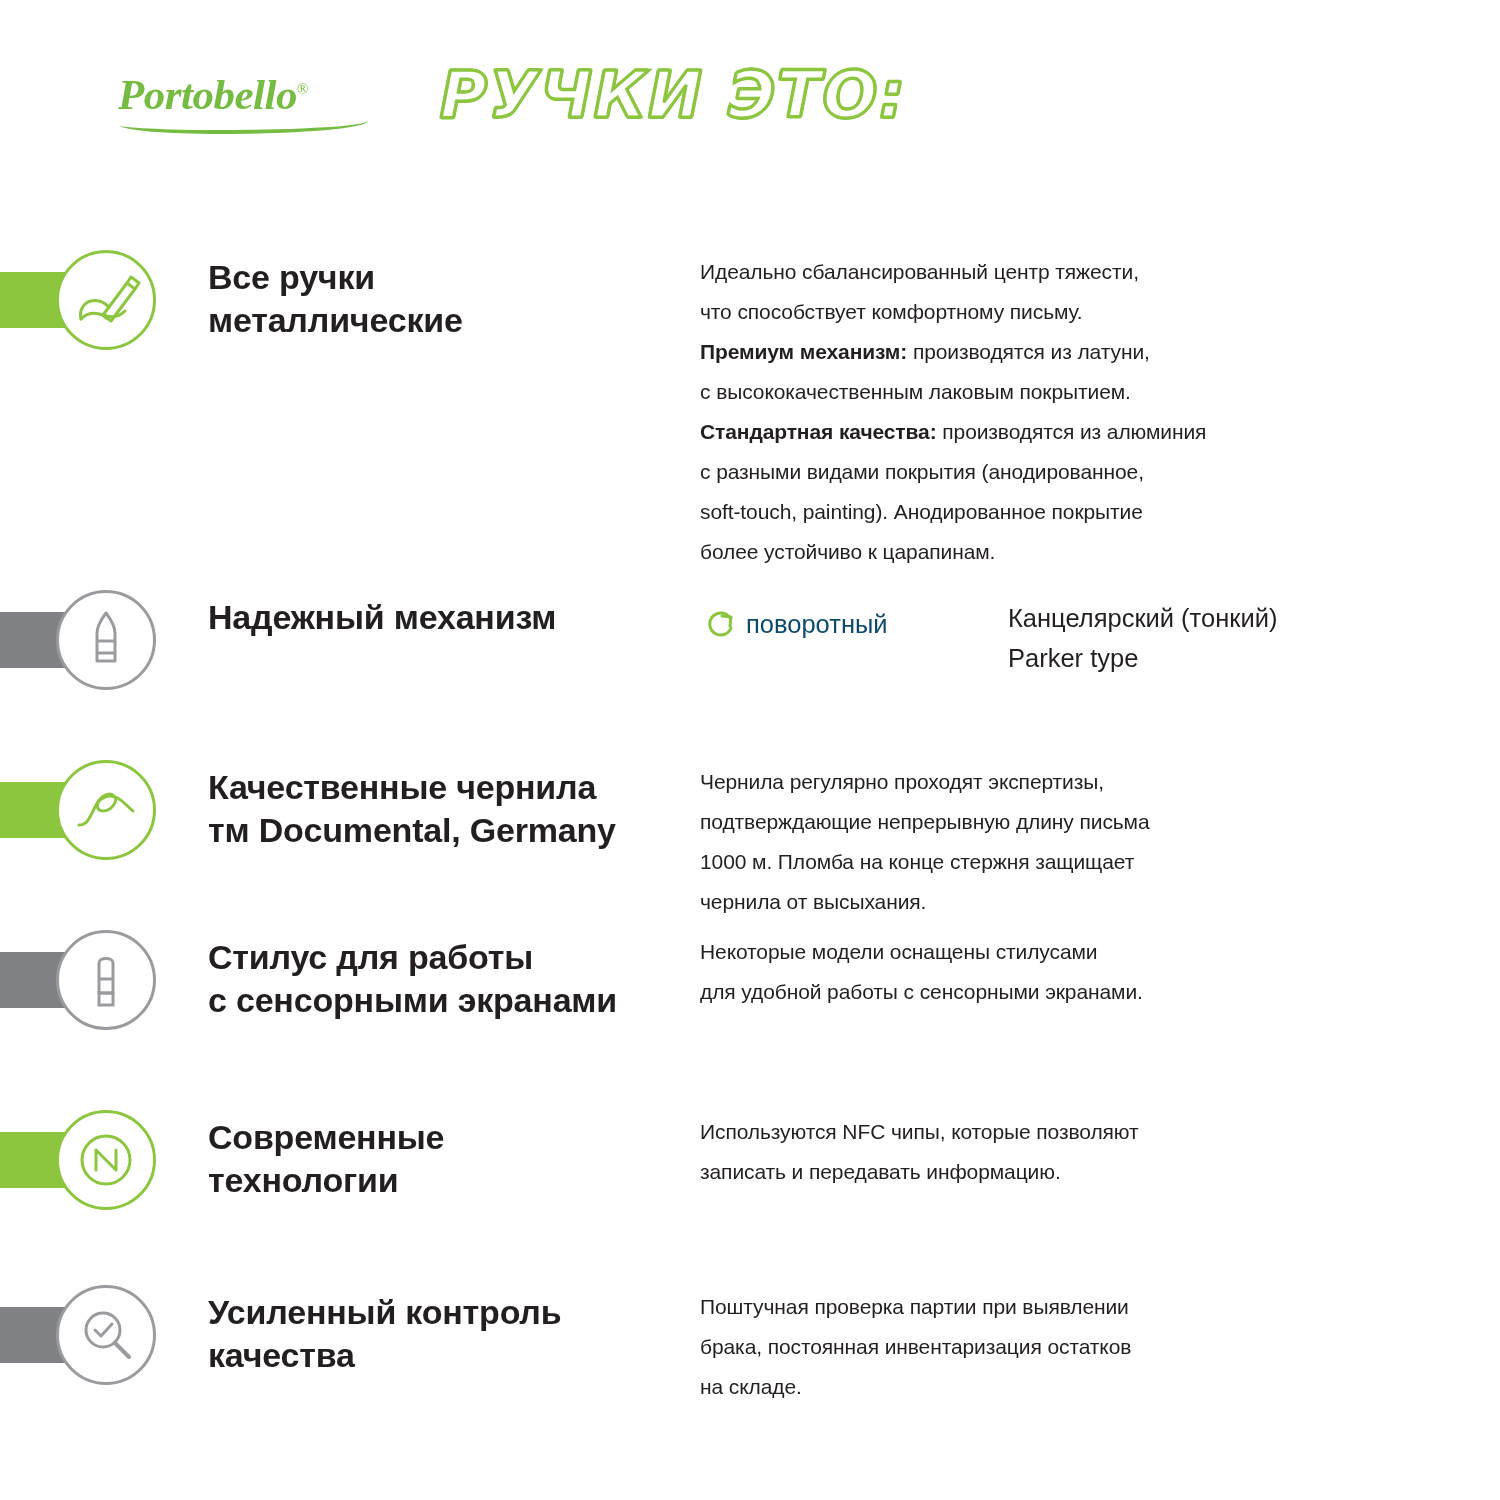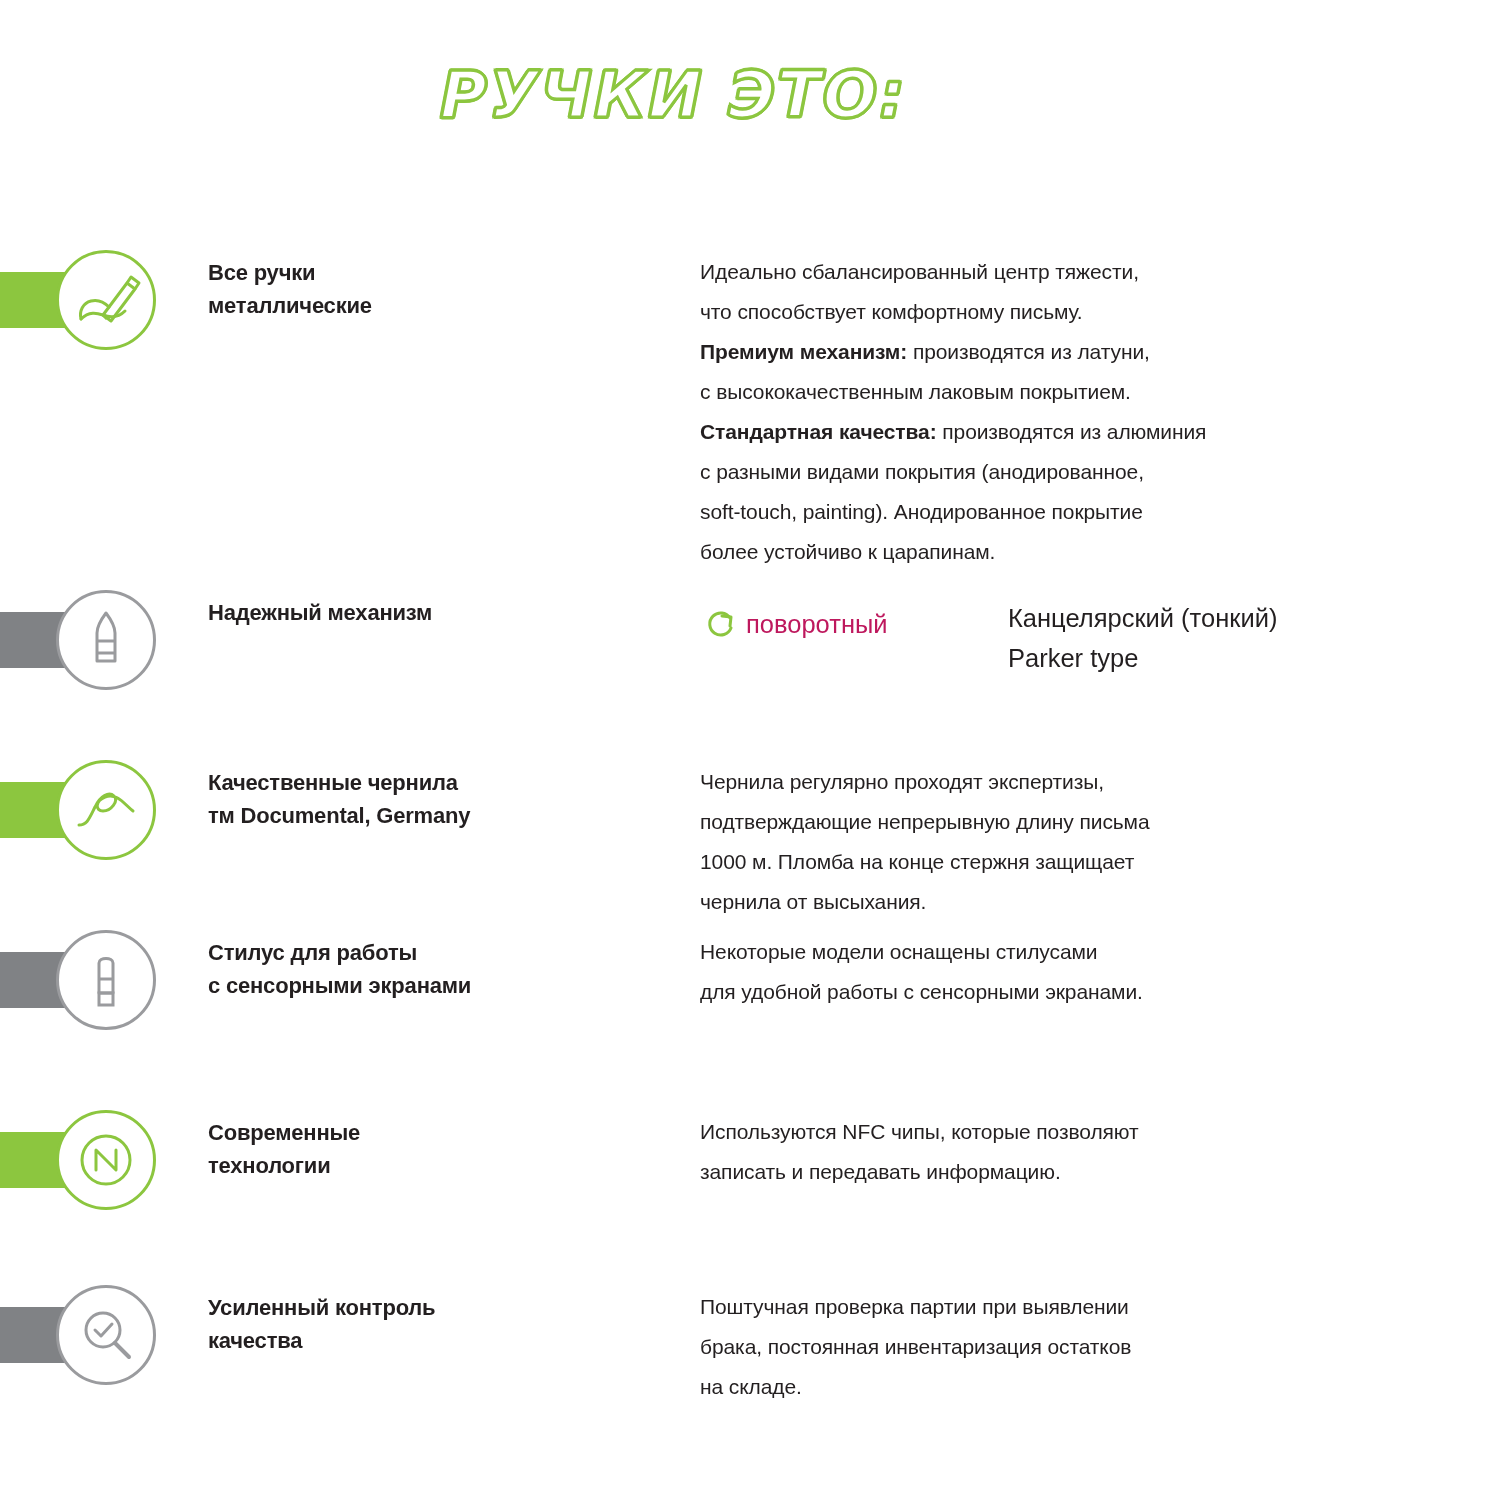--- a/index.html
+++ b/index.html
@@ -108,24 +108,24 @@
   }
   .circle.green { border: 3px solid #8cc63f; }
   .circle.gray  { border: 3px solid #9a9b9e; }
   .circle svg { position: absolute; left: 0; top: 0; }
 
   .row-title {
     position: absolute;
     left: 208px;
     top: 6px;
     width: 470px;
-    font-size: 22px;
+    font-size: 34px;
     font-weight: bold;
     color: #231f20;
-    line-height: 33px;
+    line-height: 43px;
     letter-spacing: -0.2px;
   }
   .row-body {
     position: absolute;
     left: 700px;
     top: 2px;
     width: 770px;
     font-size: 21px;
     color: #231f20;
     line-height: 40px;
@@ -137,21 +137,21 @@
   .mech-list {
     position: absolute;
     left: 700px;
     top: 8px;
     width: 300px;
   }
   .mech-item {
     position: relative;
     height: 52px;
     font-size: 25.5px;
-    color: #be185d;
+    color: #0c4a6e;
     line-height: 52px;
   }
   .mech-item .glyph {
     position: absolute;
     left: 0;
     top: 6px;
     width: 40px;
     height: 40px;
   }
   .mech-item .label { position: absolute; left: 46px; top: 0; }
@@ -165,20 +165,24 @@
     line-height: 40px;
   }
   .mech-right .hd { font-weight: bold; }
 </style>
 </head>
 <body>
 
 <div class="page">
 
   <div class="header">
+    <div class="logo">
+      <div class="logo-text"><span>Portobello</span><span class="logo-reg">®</span></div>
+      <div class="logo-swoosh"></div>
+    </div>
     <div class="headline">РУЧКИ ЭТО:</div>
   </div>
 
   <div class="row" style="top:250px">
     <div class="badge">
       <div class="bar green"></div>
       <div class="circle green">
         <svg width="94" height="94" viewBox="0 0 94 94">
           <path d="M22 66 C30 58, 38 60, 44 62 C52 65, 60 64, 66 58" fill="none" stroke="#8cc63f" stroke-width="3" stroke-linecap="round"></path>
           <path d="M22 66 C20 58, 24 50, 32 48 C40 46, 46 50, 50 54" fill="none" stroke="#8cc63f" stroke-width="3" stroke-linecap="round"></path>

